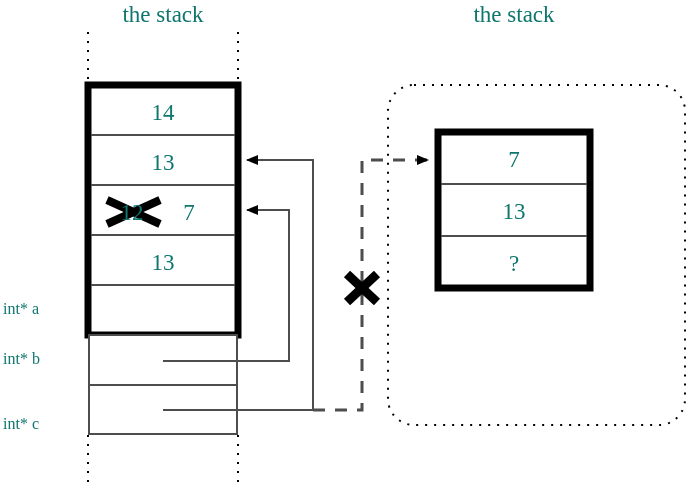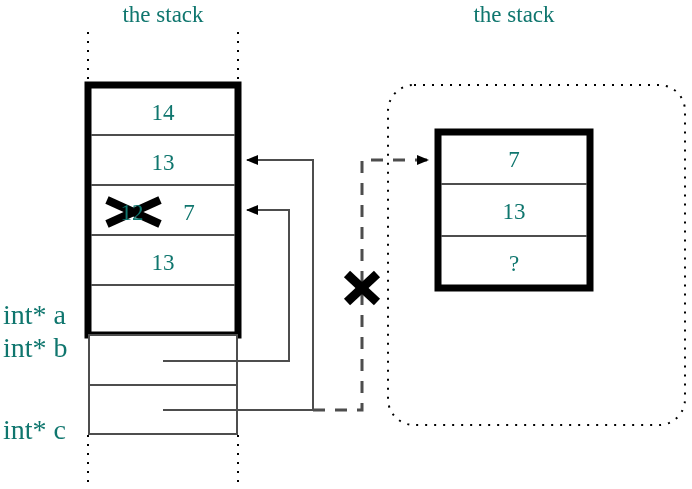--- a/index.html
+++ b/index.html
@@ -30,21 +30,21 @@
   }
   .title-label {
     font-size: 23px;
     text-align: center;
   }
   .cell-value {
     font-size: 23px;
     text-align: center;
   }
   .var-label {
-    font-size: 28px;
+    font-size: 16px;
     text-align: left;
   }
   .struck-value {
     font-size: 23px;
     text-align: center;
   }
 </style>
 </head>
 <body>
 
@@ -115,21 +115,21 @@
 
   <div class="diagram-label struck-value" style="left:88px; top:201px; width:88px;">12</div>
 
   <div class="diagram-label cell-value" style="left:160px; top:201px; width:58px;">7</div>
 
   <div class="diagram-label cell-value" style="left:88px; top:251px; width:150px;">13</div>
 
 
   <div class="diagram-label var-label" style="left:3px; top:301px;">int* a</div>
 
-  <div class="diagram-label var-label" style="left:3px; top:334px;">int* b</div>
+  <div class="diagram-label var-label" style="left:3px; top:351px;">int* b</div>
 
   <div class="diagram-label var-label" style="left:3px; top:416px;">int* c</div>
 
   <div class="diagram-label cell-value" style="left:438px; top:148px; width:152px;">7</div>
 
   <div class="diagram-label cell-value" style="left:438px; top:200px; width:152px;">13</div>
 
   <div class="diagram-label cell-value" style="left:438px; top:252px; width:152px;">?</div>
 
 </div>

